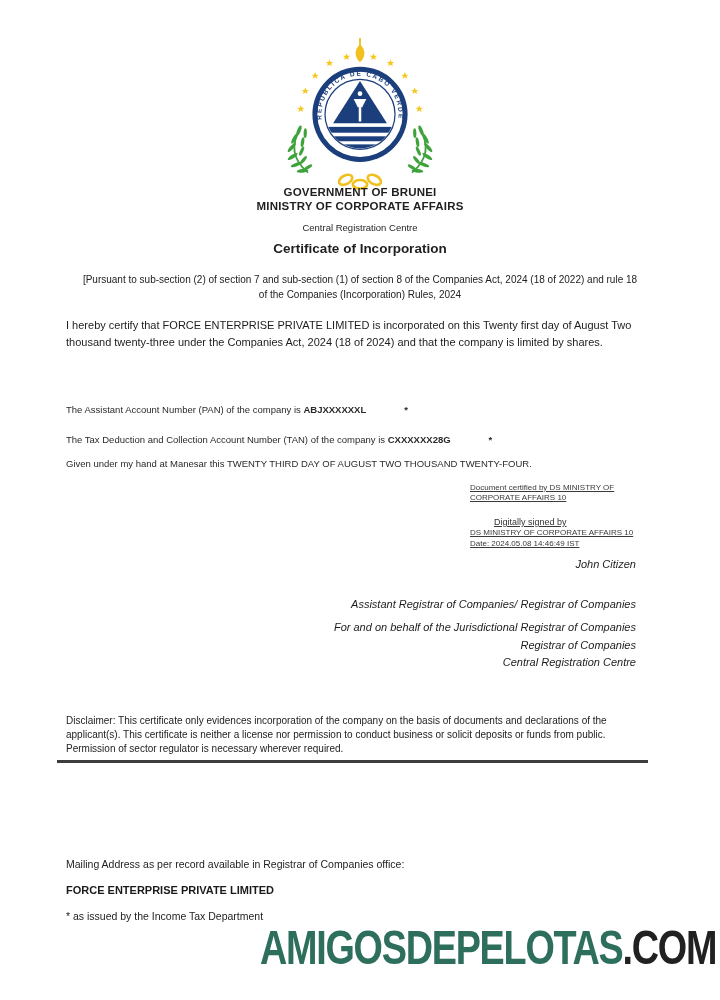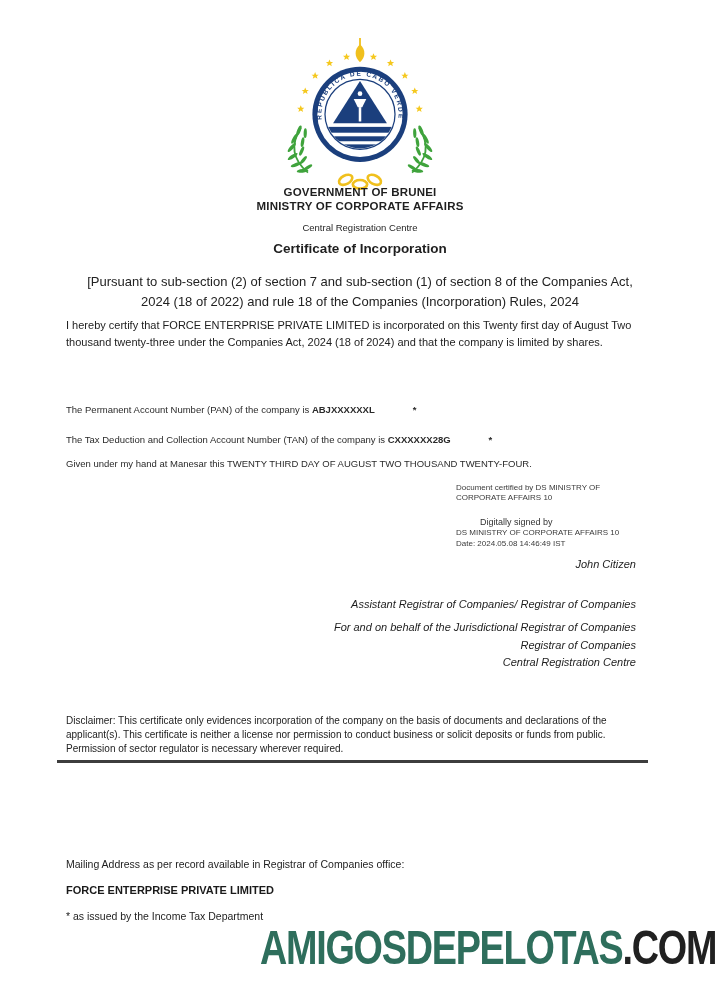--- a/index.html
+++ b/index.html
@@ -27,43 +27,44 @@
     color: #1f1f1f;
   }
   .gov-line   { top: 186px; font-size: 11.5px; font-weight: bold; letter-spacing: .2px; }
   .min-line   { top: 200px; font-size: 11.5px; font-weight: bold; letter-spacing: .2px; }
   .centre-line{ top: 222px; font-size: 9.5px; }
   .cert-title { top: 241px; font-size: 13.5px; font-weight: bold; }
   .pursuant {
     position: absolute;
     top: 272px; left: 80px; width: 560px;
     text-align: center;
-    font-size: 13px; line-height: 1.5; color: #222;
+    font-size: 10px; line-height: 1.5; color: #222;
   }
   .certify {
     position: absolute;
     top: 317px; left: 66px; width: 592px;
     font-size: 11px; line-height: 1.5; color: #1d1d1d;
   }
   .small-line {
     position: absolute;
     left: 66px;
     font-size: 9.5px; color: #2a2a2a;
     white-space: nowrap;
   }
   .cin-line   { top: 374px; }
   .pan-line   { top: 404px; }
   .tan-line   { top: 434px; }
   .given-line { top: 458px; }
   .bold-val { font-weight: bold; }
   .asterisk { margin-left: 38px; font-weight: bold; }
   .digi-block {
     position: absolute;
-    left: 456px; top: 483px; width: 170px;
+    left: 470px; top: 483px; width: 170px;
     color: #3a3a3a;
+    text-decoration: underline;
   }
   .digi-stamp { font-size: 8px; line-height: 1.3; }
   .digi-signed-by { margin-top: 13px; font-size: 9px; line-height: 1.25; color: #333; padding-left: 24px; }
   .digi-signer { font-size: 8px; line-height: 1.3; color: #3a3a3a; }
   .digi-date { font-size: 8px; line-height: 1.4; color: #3a3a3a; }
   .sig-block {
     position: absolute;
     top: 558px; right: 84px; width: 560px;
     text-align: right; color: #1d1d1d; font-style: italic;
   }
@@ -190,21 +191,21 @@
   <div class="center-head gov-line">GOVERNMENT OF BRUNEI</div>
   <div class="center-head min-line">MINISTRY OF CORPORATE AFFAIRS</div>
   <div class="center-head centre-line">Central Registration Centre</div>
   <div class="center-head cert-title">Certificate of Incorporation</div>
 
   <div class="pursuant">[Pursuant to sub-section (2) of section 7 and sub-section (1) of section 8 of the Companies Act, 2024 (18 of 2022) and rule 18 of the Companies (Incorporation) Rules, 2024</div>
 
   <div class="certify"><span>I hereby certify that </span><span>FORCE ENTERPRISE PRIVATE LIMITED</span><span> is incorporated on this Twenty first day of August Two thousand twenty-three under the Companies Act, 2024 (18 of 2024) and that the company is limited by shares.</span></div>
 
 
-  <div class="small-line pan-line"><span>The Permanent Account Number (PAN) of the company is </span><span class="bold-val">ABJXXXXXXL</span><span class="asterisk">*</span></div>
+  <div class="small-line pan-line"><span>The Assistant Account Number (PAN) of the company is </span><span class="bold-val">ABJXXXXXXL</span><span class="asterisk">*</span></div>
 
   <div class="small-line tan-line"><span>The Tax Deduction and Collection Account Number (TAN) of the company is </span><span class="bold-val">CXXXXXX28G</span><span class="asterisk">*</span></div>
 
   <div class="small-line given-line">Given under my hand at Manesar this TWENTY THIRD DAY OF AUGUST TWO THOUSAND TWENTY-FOUR.</div>
 
   <div class="digi-block">
     <div class="digi-stamp">Document certified by DS MINISTRY OF CORPORATE AFFAIRS 10</div>
     <div class="digi-signed-by">Digitally signed by</div>
     <div class="digi-signer">DS MINISTRY OF CORPORATE AFFAIRS 10</div>
     <div class="digi-date">Date: 2024.05.08 14:46:49 IST</div>

